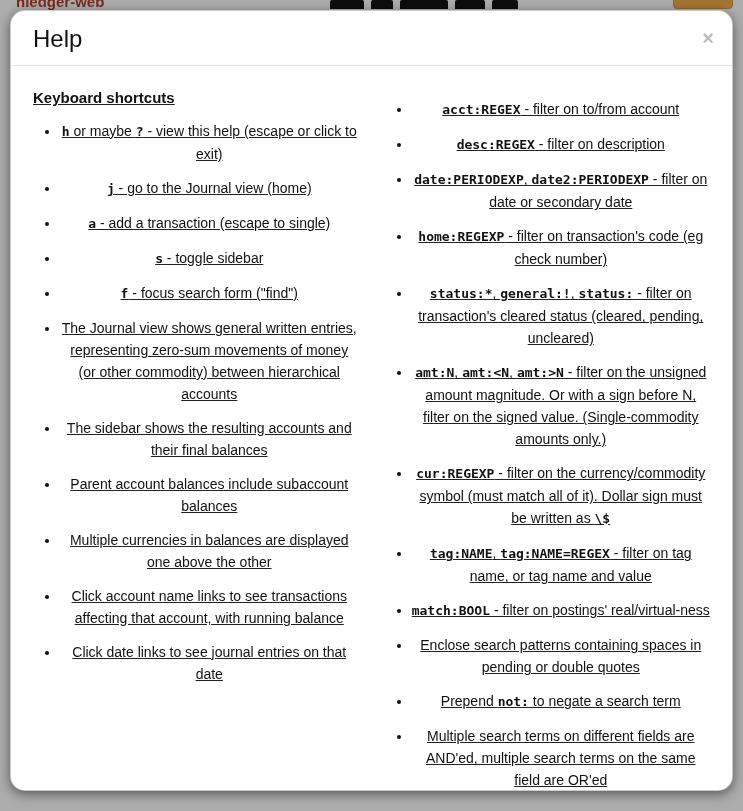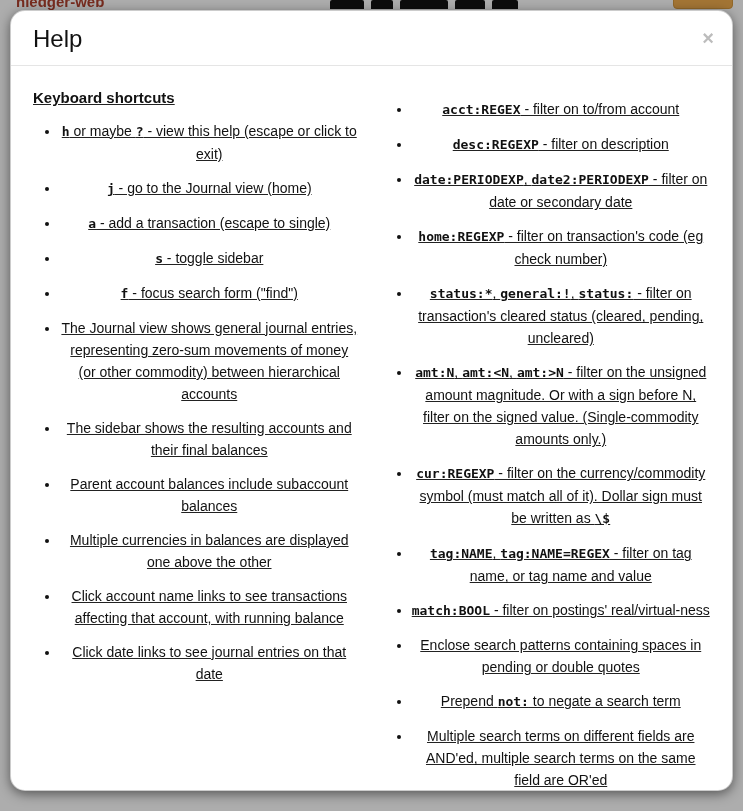--- a/index.html
+++ b/index.html
@@ -80,32 +80,32 @@
     <div class="col">
         <h3 class="section-heading">Keyboard shortcuts</h3>
         <ul class="bullets">
           <li><span class="code">h</span><span> or maybe </span><span class="code">?</span><span> - view this help (escape or click to exit)</span></li>
           <li><span class="code">j</span><span> - go to the Journal view (home)</span></li>
           <li><span class="code">a</span><span> - add a transaction (escape to single)</span></li>
           <li><span class="code">s</span><span> - toggle sidebar</span></li>
           <li><span class="code">f</span><span> - focus search form ("find")</span></li>
         </ul>
         <ul class="bullets">
-          <li><span>The Journal view shows general journal entries, representing zero-sum movements of money (or other commodity) between hierarchical accounts</span></li>
+          <li><span>The Journal view shows general written entries, representing zero-sum movements of money (or other commodity) between hierarchical accounts</span></li>
           <li><span>The sidebar shows the resulting accounts and their final balances</span></li>
           <li><span>Parent account balances include subaccount balances</span></li>
           <li><span>Multiple currencies in balances are displayed one above the other</span></li>
           <li><span>Click account name links to see transactions affecting that account, with running balance</span></li>
           <li><span>Click date links to see journal entries on that date</span></li>
         </ul>
       </div>
     <div class="col">
         <ul class="bullets">
           <li><span class="code">acct:REGEX</span><span> - filter on to/from account</span></li>
-          <li><span class="code">desc:REGEXP</span><span> - filter on description</span></li>
+          <li><span class="code">desc:REGEX</span><span> - filter on description</span></li>
           <li><span class="code">date:PERIODEXP</span><span>, </span><span class="code">date2:PERIODEXP</span><span> - filter on date or secondary date</span></li>
           <li><span class="code">home:REGEXP</span><span> - filter on transaction's code (eg check number)</span></li>
           <li><span class="code">status:*</span><span>, </span><span class="code">general:!</span><span>, </span><span class="code">status:</span><span> - filter on transaction's cleared status (cleared, pending, uncleared)</span></li>
           <li><span class="code">amt:N</span><span>, </span><span class="code">amt:&lt;N</span><span>, </span><span class="code">amt:&gt;N</span><span> - filter on the unsigned amount magnitude. Or with a sign before N, filter on the signed value. (Single-commodity amounts only.)</span></li>
           <li><span class="code">cur:REGEXP</span><span> - filter on the currency/commodity symbol (must match all of it). Dollar sign must be written as </span><span class="code">\$</span></li>
           <li><span class="code">tag:NAME</span><span>, </span><span class="code">tag:NAME=REGEX</span><span> - filter on tag name, or tag name and value</span></li>
           <li><span class="code">match:BOOL</span><span> - filter on postings' real/virtual-ness</span></li>
           <li><span>Enclose search patterns containing spaces in pending or double quotes</span></li>
           <li><span>Prepend </span><span class="code">not:</span><span> to negate a search term</span></li>
           <li><span>Multiple search terms on different fields are AND'ed, multiple search terms on the same field are OR'ed</span></li>

